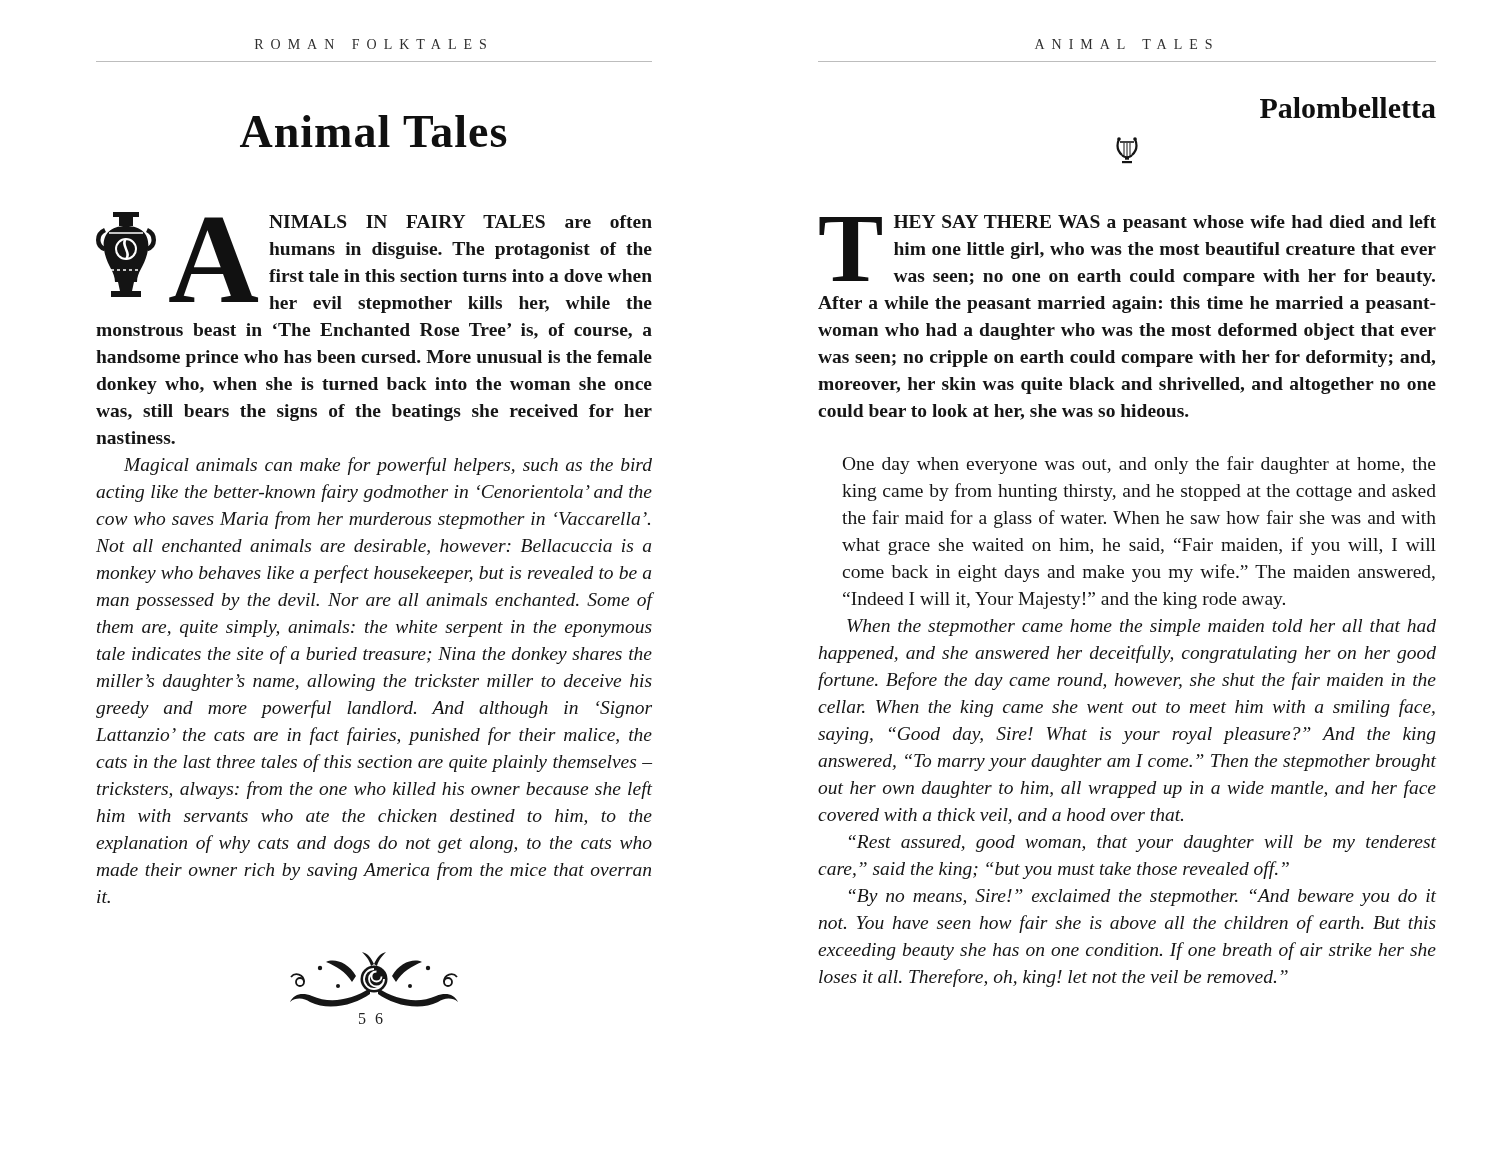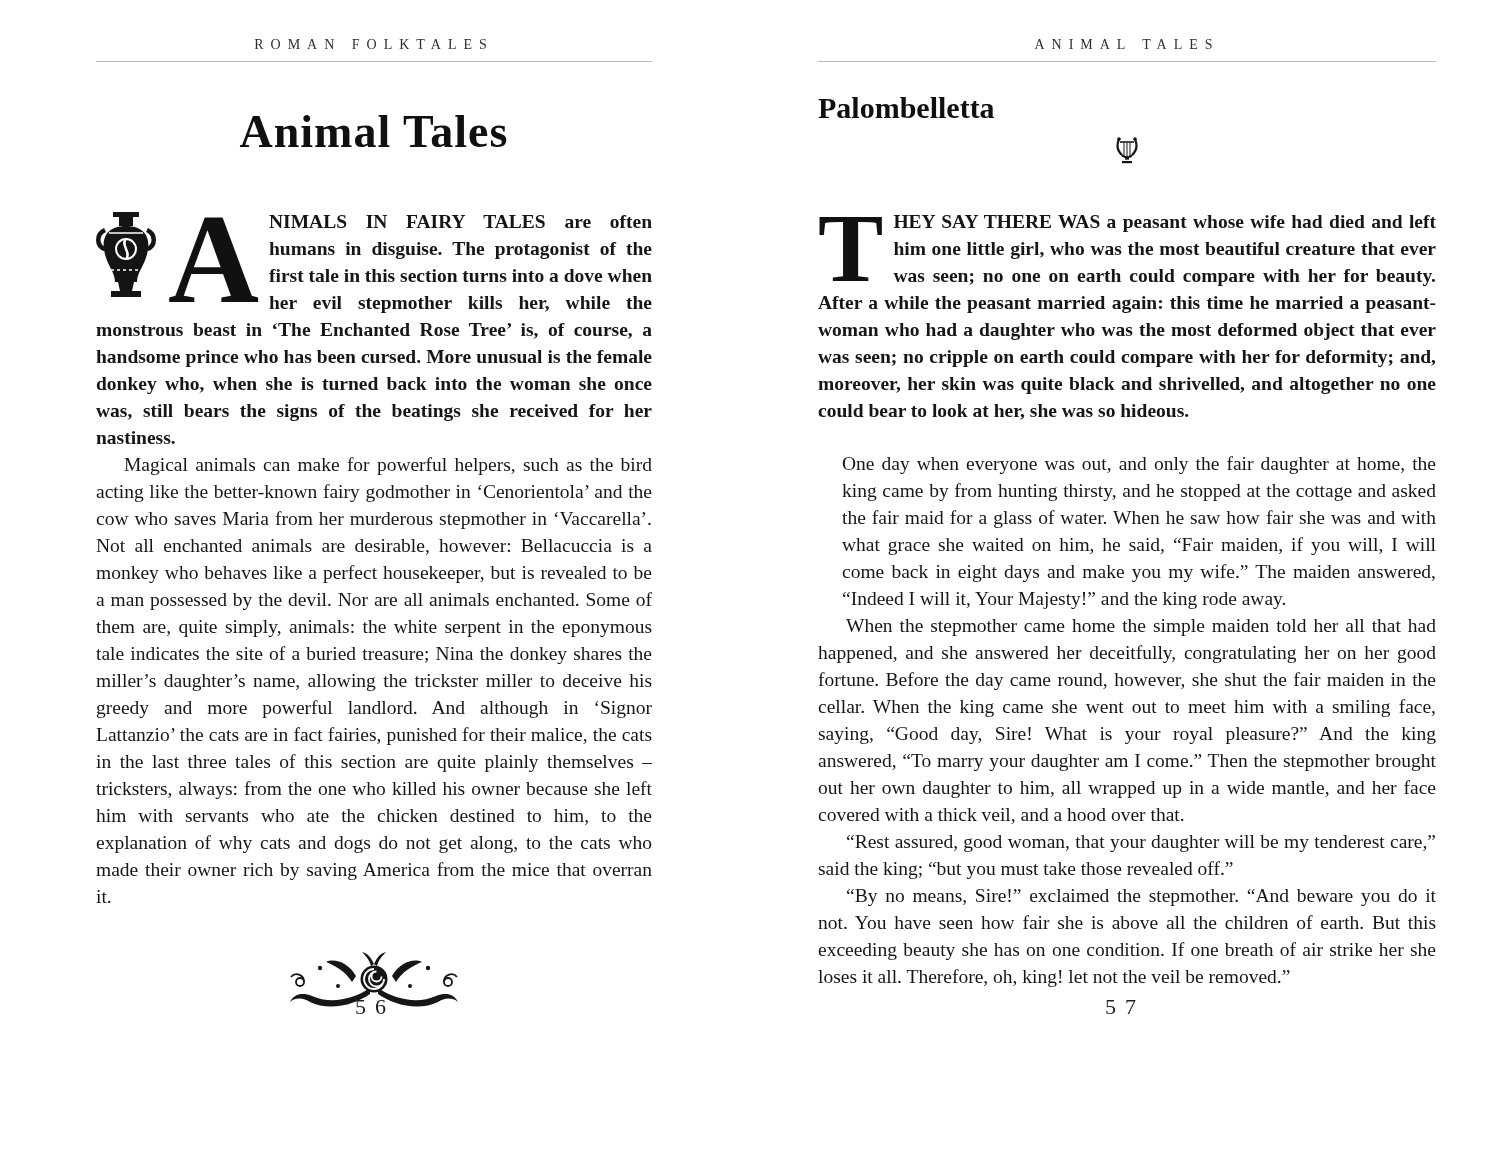--- a/index.html
+++ b/index.html
@@ -36,35 +36,35 @@
     font-weight: 700;
     text-align: center;
     letter-spacing: 1px;
     color: #101010;
   }
   .story-title {
     margin-top: 30px;
     font-size: 30px;
     line-height: 32px;
     font-weight: 700;
-    text-align: left;
+    text-align: right;
     color: #101010;
   }
   .title-mark { text-align: center; margin-top: 12px; height: 28px; }
 
   .body-text p {
     font-size: 19.5px;
     line-height: 27px;
     text-align: justify;
     color: #161616;
   }
   .intro { font-weight: 700; }
   .intro-left  { margin-top: 52px; }
   .intro-right { margin-top: 44px; }
-  .para-indent { text-indent: 28px; }
+  .para-indent { text-indent: 28px; font-style: italic; }
   .para-gap { margin-top: 26px; margin-left: 24px; }
 
   .vase-figure {
     float: left;
     width: 60px; height: 96px;
     margin: 4px 10px 0 0;
   }
   .dropcap {
     float: left;
     font-weight: 700;
@@ -79,23 +79,23 @@
     font-size: 98px;
     line-height: 81px;
     padding: 0 10px 0 0;
   }
 
   .tail-ornament { text-align: center; margin-top: 42px; }
 
   .page-number {
     position: absolute;
     left: 0; right: 0;
-    bottom: 50px;
+    bottom: 42px;
     text-align: center;
-    font-size: 22px;
+    font-size: 16px;
     letter-spacing: 9px;
     color: #222;
   }
 </style>
 </head>
 <body>
 
 <div class="spread">
 
   <div class="page page-left">
@@ -187,16 +187,15 @@
       <p class="intro intro-right">
         <span class="dropcap dropcap-right">T</span>
         <span>HEY SAY THERE WAS a peasant whose wife had died and left him one little girl, who was the most beautiful creature that ever was seen; no one on earth could compare with her for beauty. After a while the peasant married again: this time he married a peasant-woman who had a daughter who was the most deformed object that ever was seen; no cripple on earth could compare with her for deformity; and, moreover, her skin was quite black and shrivelled, and altogether no one could bear to look at her, she was so hideous.</span>
       </p>
       <p class="para-gap">One day when everyone was out, and only the fair daughter at home, the king came by from hunting thirsty, and he stopped at the cottage and asked the fair maid for a glass of water. When he saw how fair she was and with what grace she waited on him, he said, “Fair maiden, if you will, I will come back in eight days and make you my wife.” The maiden answered, “Indeed I will it, Your Majesty!” and the king rode away.</p>
       <p class="para-indent">When the stepmother came home the simple maiden told her all that had happened, and she answered her deceitfully, congratulating her on her good fortune. Before the day came round, however, she shut the fair maiden in the cellar. When the king came she went out to meet him with a smiling face, saying, “Good day, Sire! What is your royal pleasure?” And the king answered, “To marry your daughter am I come.” Then the stepmother brought out her own daughter to him, all wrapped up in a wide mantle, and her face covered with a thick veil, and a hood over that.</p>
       <p class="para-indent">“Rest assured, good woman, that your daughter will be my tenderest care,” said the king; “but you must take those revealed off.”</p>
       <p class="para-indent">“By no means, Sire!” exclaimed the stepmother. “And beware you do it not. You have seen how fair she is above all the children of earth. But this exceeding beauty she has on one condition. If one breath of air strike her she loses it all. Therefore, oh, king! let not the veil be removed.”</p>
     </div>
 
-    <div class="page-number">57</div>
   </div>
 
 </div>
 
 </body></html>

